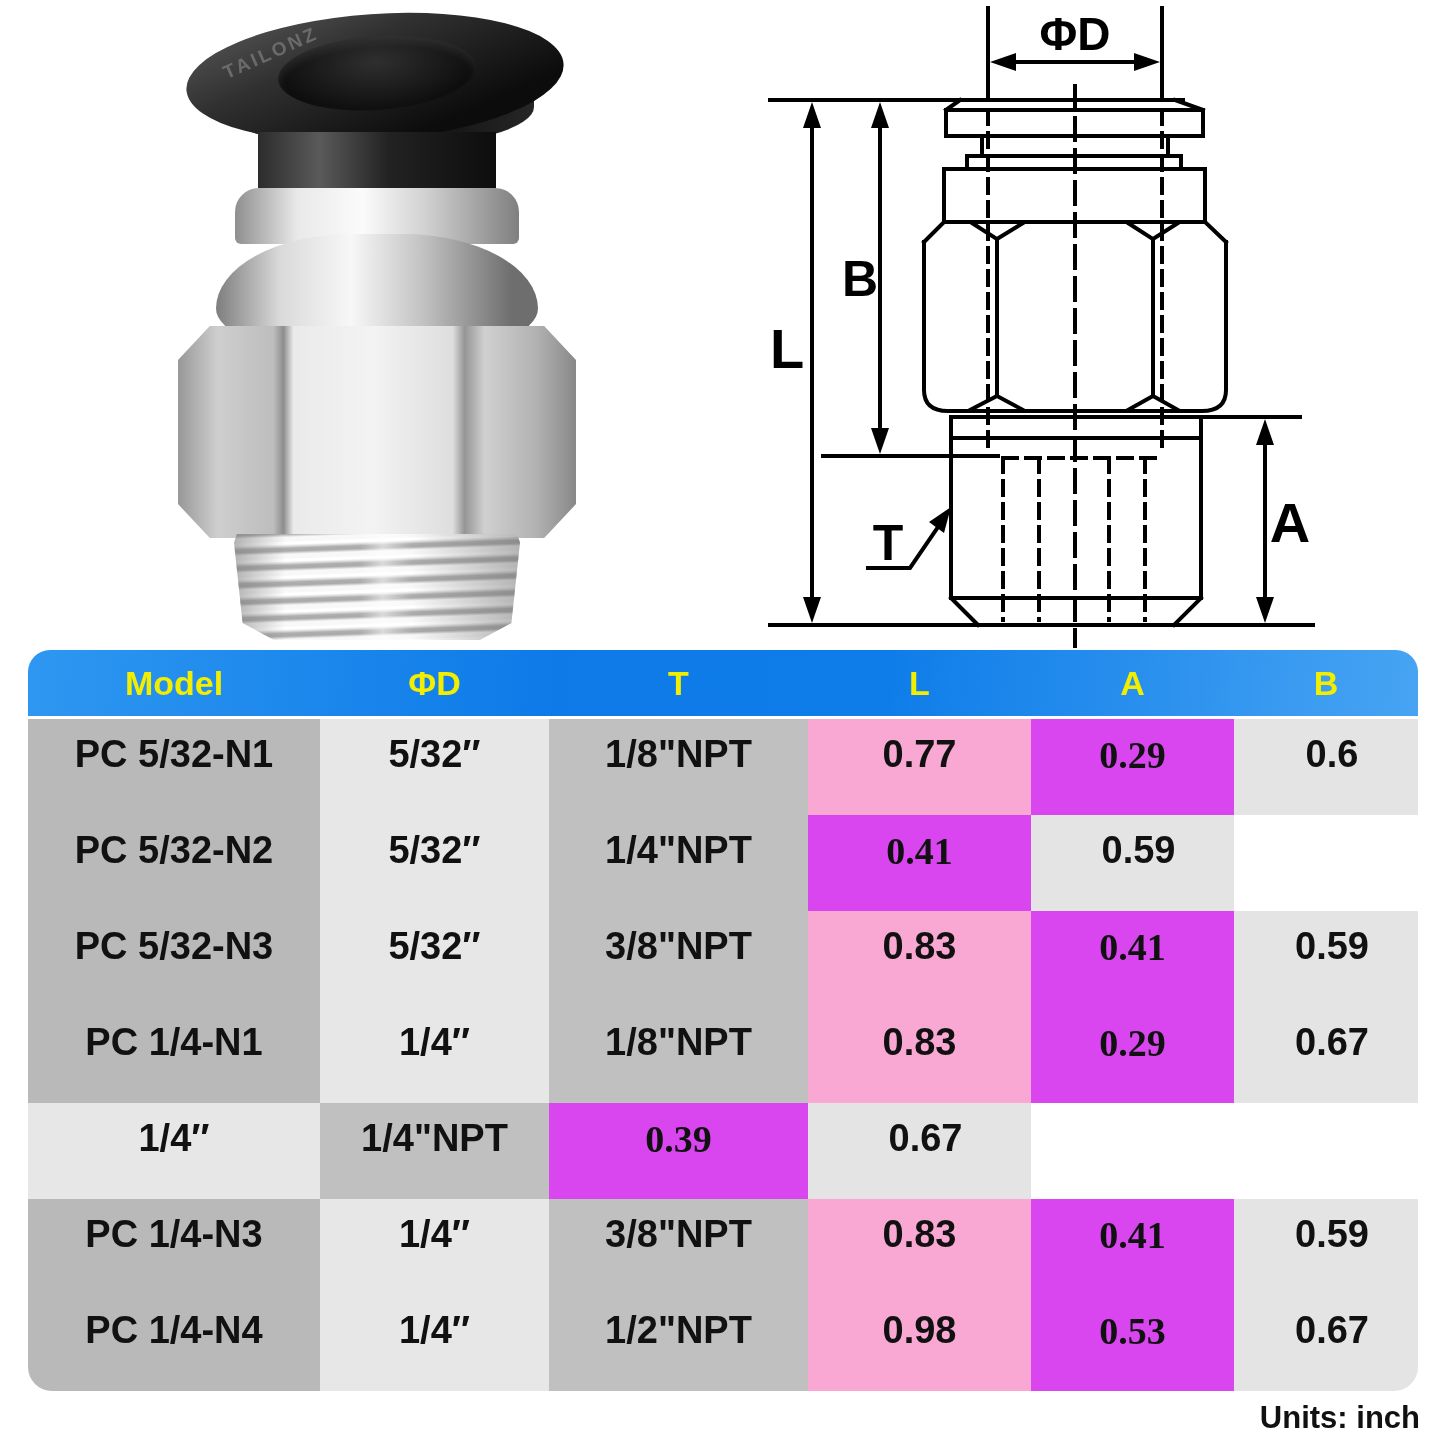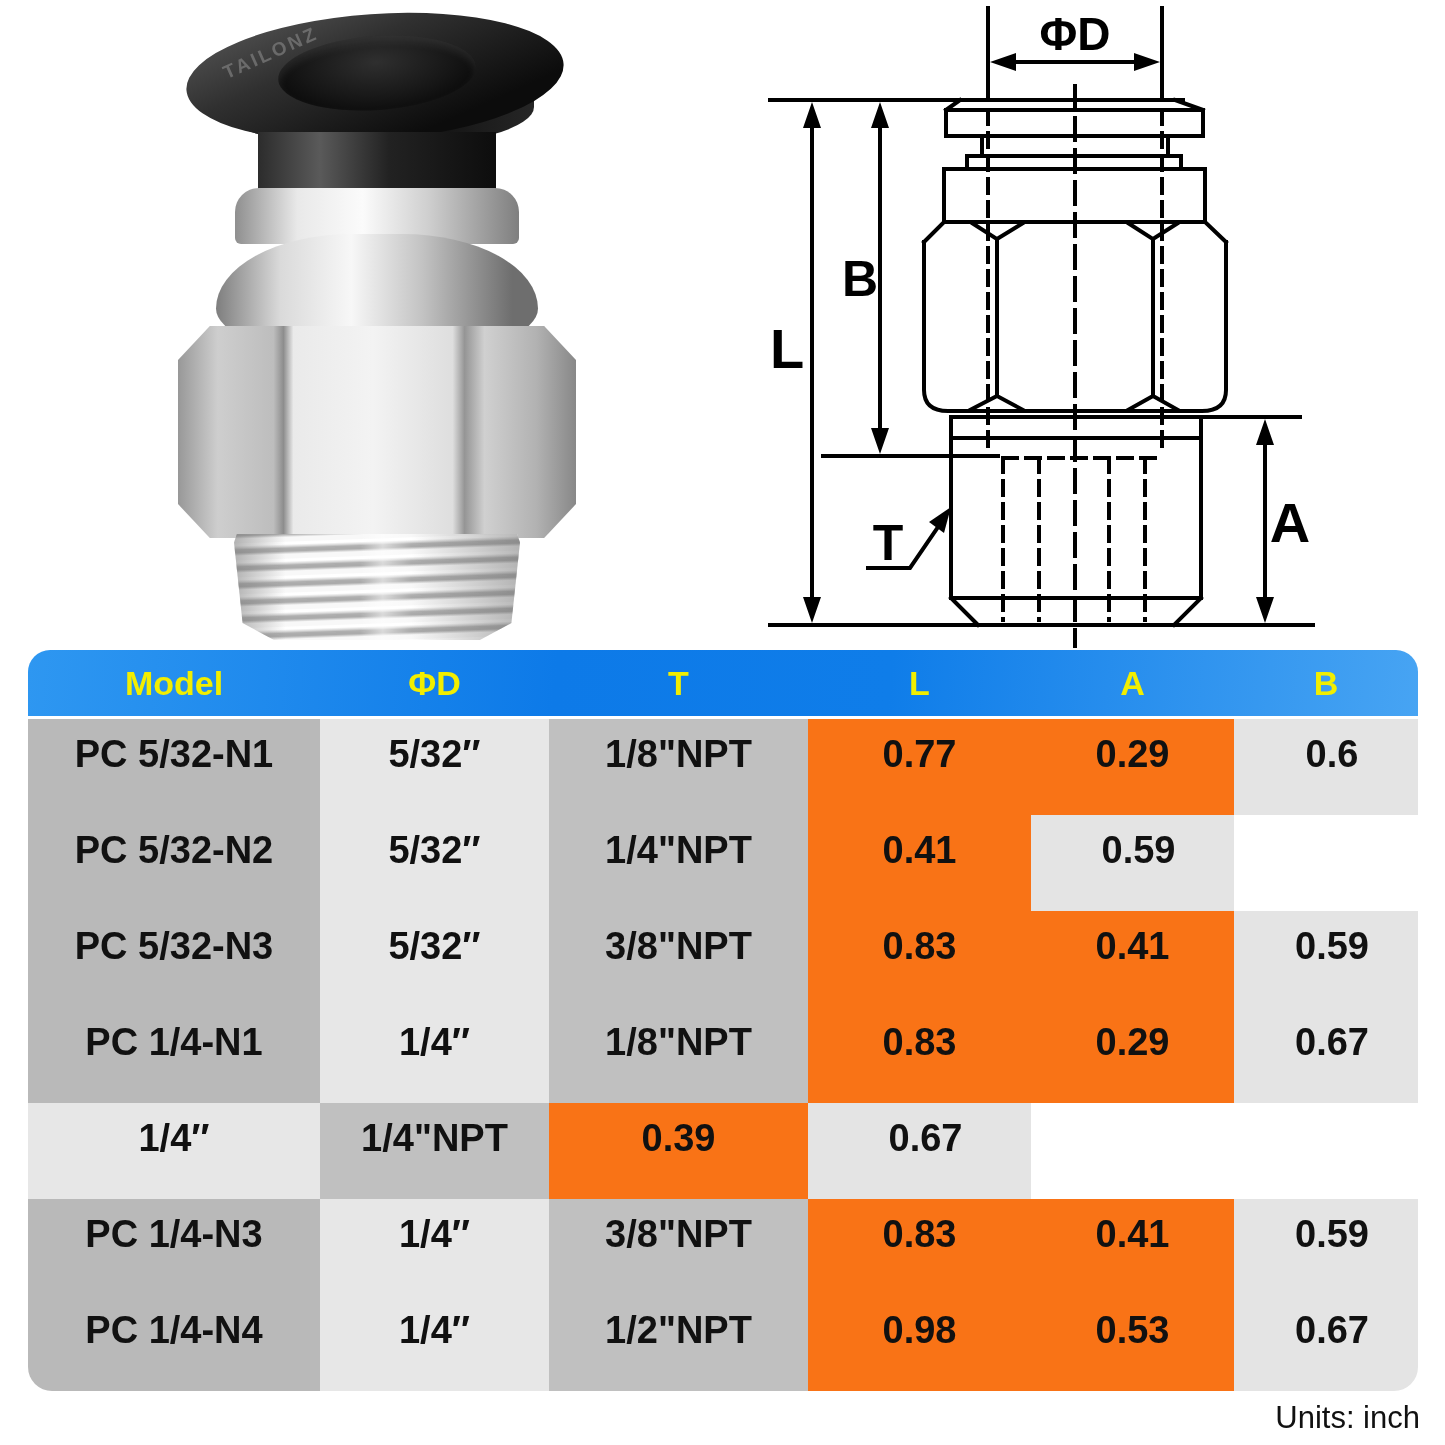--- a/index.html
+++ b/index.html
@@ -54,26 +54,26 @@
   .thead{display:grid;grid-template-columns:292px 229px 259px 223px 203px 184px;
     height:66px;border-radius:22px 22px 0 0;
     background:linear-gradient(95deg,#2e97f1 0%,#0d7ae8 38%,#0f7de9 62%,#47a4f3 100%);}
   .th{display:flex;align-items:center;justify-content:center;
     color:#f2ee00;font-size:34px;font-weight:bold;}
   .tbody{margin-top:3px;}
   .trow{display:grid;grid-template-columns:292px 229px 259px 223px 203px 184px;height:96px;}
   .td{display:flex;align-items:flex-start;justify-content:center;padding-top:14px;
     color:#111;font-size:38px;font-weight:bold;}
   .c0{background:#b9b9b9;} .c1{background:#e7e7e7;} .c2{background:#c0c0c0;}
-  .c3{background:#f97316;} .c4{background:#f97316;} .c5{background:#e4e4e4;padding-left:12px;}
+  .c3{background:#f9a8d4;} .c4{background:#d946ef;font-family:Liberation Serif, serif;} .c5{background:#e4e4e4;padding-left:12px;}
   .trow:last-child .c0{border-radius:0 0 0 24px;}
   .trow:last-child .c5{border-radius:0 0 24px 0;}
 
   .units{position:absolute;left:1100px;top:1400px;width:320px;text-align:right;
-    font-size:31px;font-weight:normal;color:#111;}
+    font-size:31px;font-weight:bold;color:#111;}
 </style>
 </head>
 <body>
 
 <div class="canvas">
 
   <div class="photo">
     <div class="p-flange-lip"></div>
     <div class="p-flange-ring"></div>
     <div class="p-flange-hole"></div>

